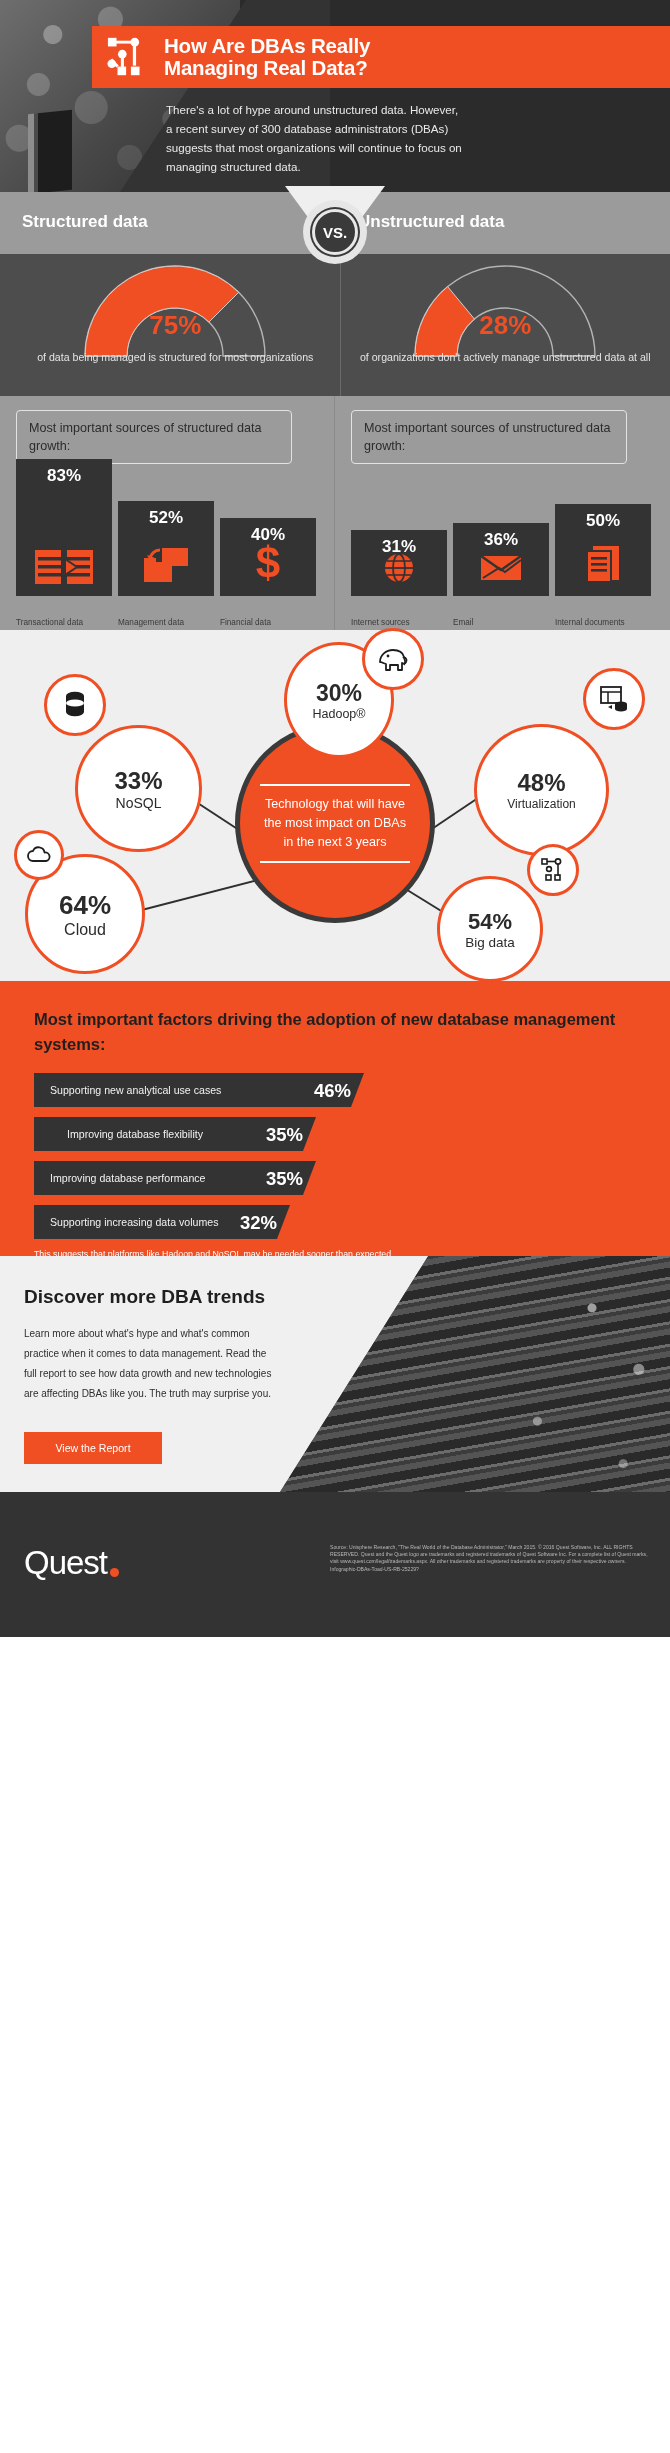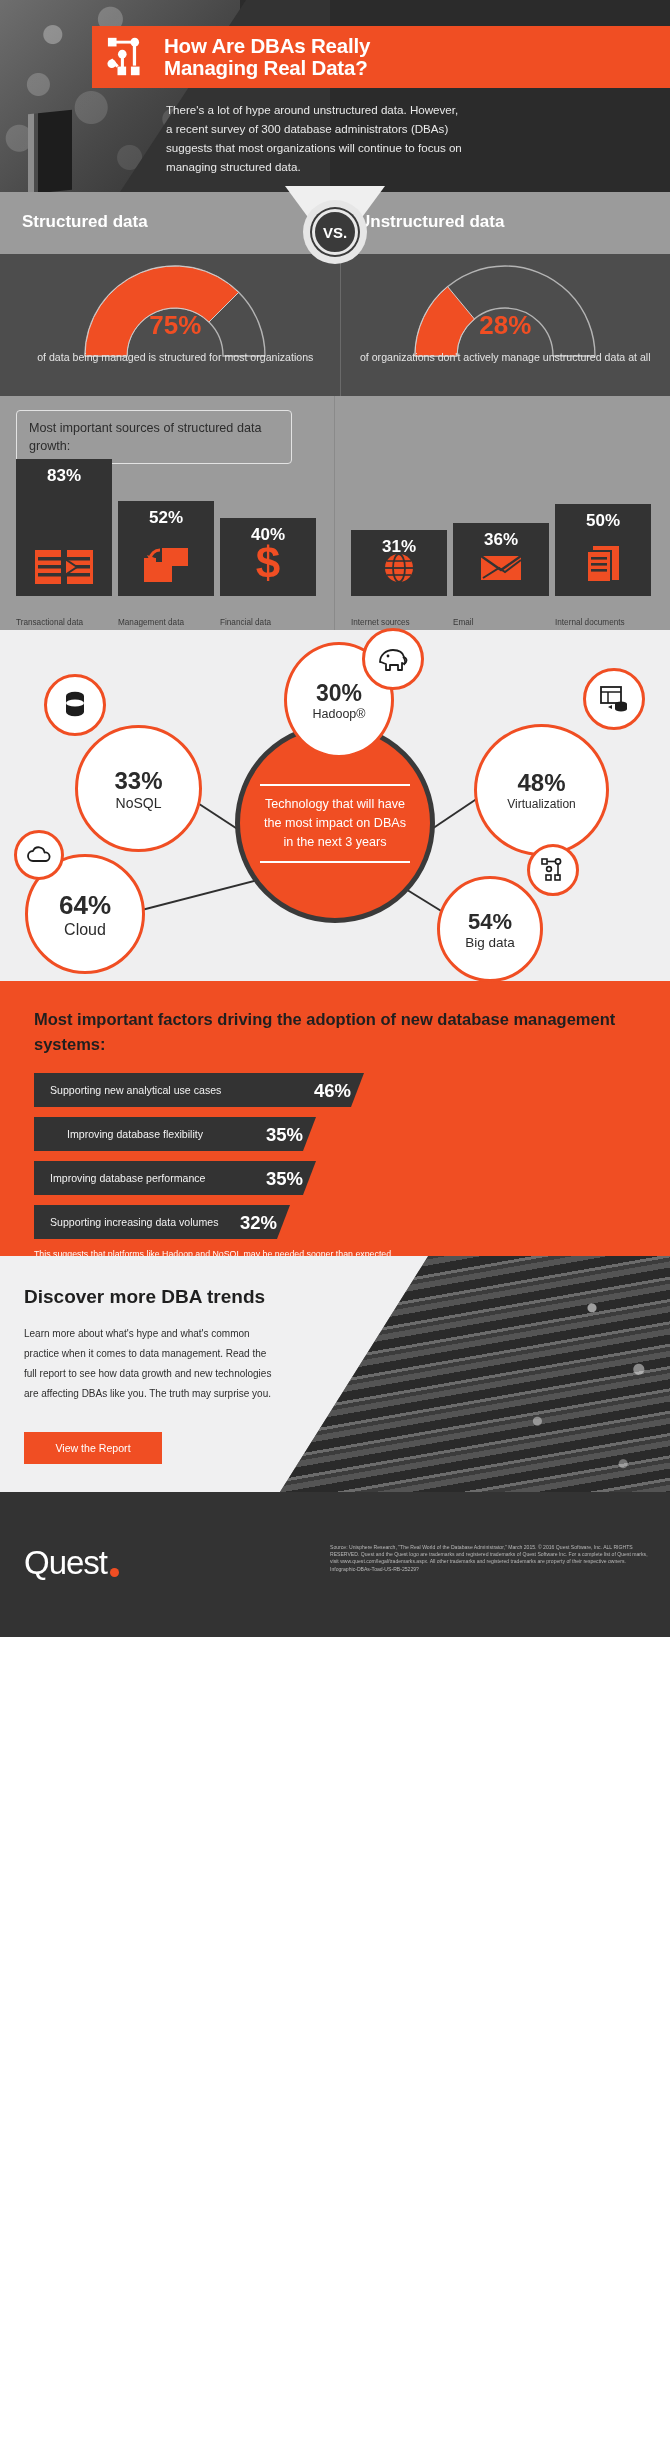--- a/index.html
+++ b/index.html
@@ -254,20 +254,21 @@
               </svg></div>
           </div>
         </div>
       <div class="blabels" id="lblL">
           <div class="blabel" style="width: 96px;">Transactional data</div>
           <div class="blabel" style="width: 96px;">Management data</div>
           <div class="blabel" style="width: 96px;">Financial data</div>
         </div>
     </div>
     <div class="src-col right">
+      <div class="src-head">Most important sources of unstructured data growth:</div>
       <div class="bars" id="barsR">
           <div class="bar" style="width: 96px; height: 66px;">
             <div class="pct">31%</div>
             <div class="bicon"><svg width="32" height="32" viewBox="0 0 32 32">
                 <circle cx="16" cy="16" r="14" fill="#f04e23"></circle>
                 <ellipse cx="16" cy="16" rx="6" ry="14" fill="none" stroke="#333" stroke-width="1.8"></ellipse>
                 <line x1="2" y1="16" x2="30" y2="16" stroke="#333" stroke-width="1.8"></line>
                 <line x1="4" y1="9" x2="28" y2="9" stroke="#333" stroke-width="1.6"></line>
                 <line x1="4" y1="23" x2="28" y2="23" stroke="#333" stroke-width="1.6"></line>
               </svg></div>

